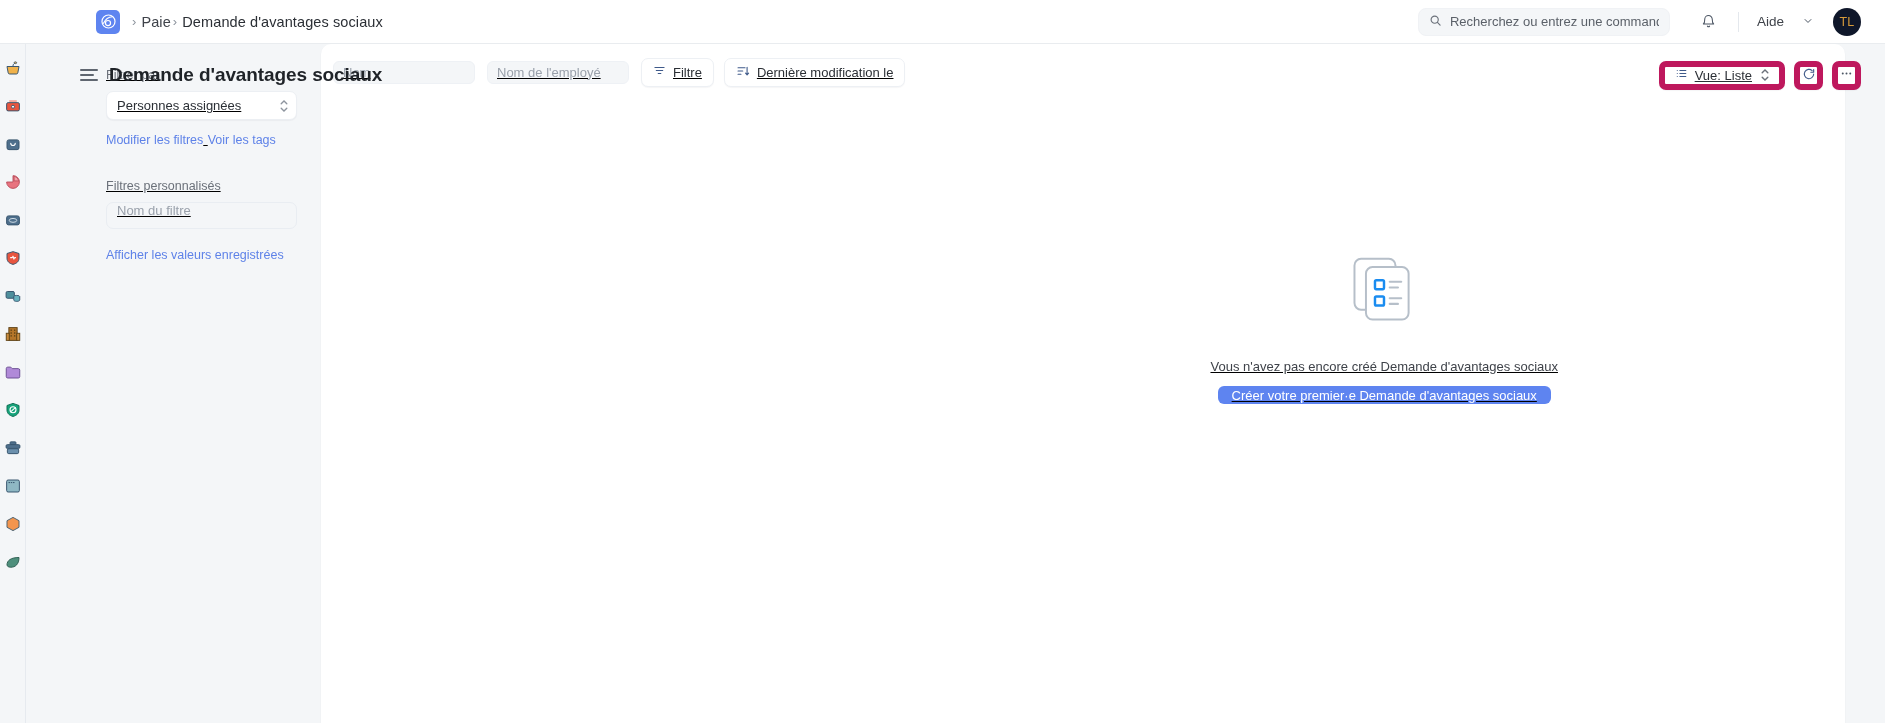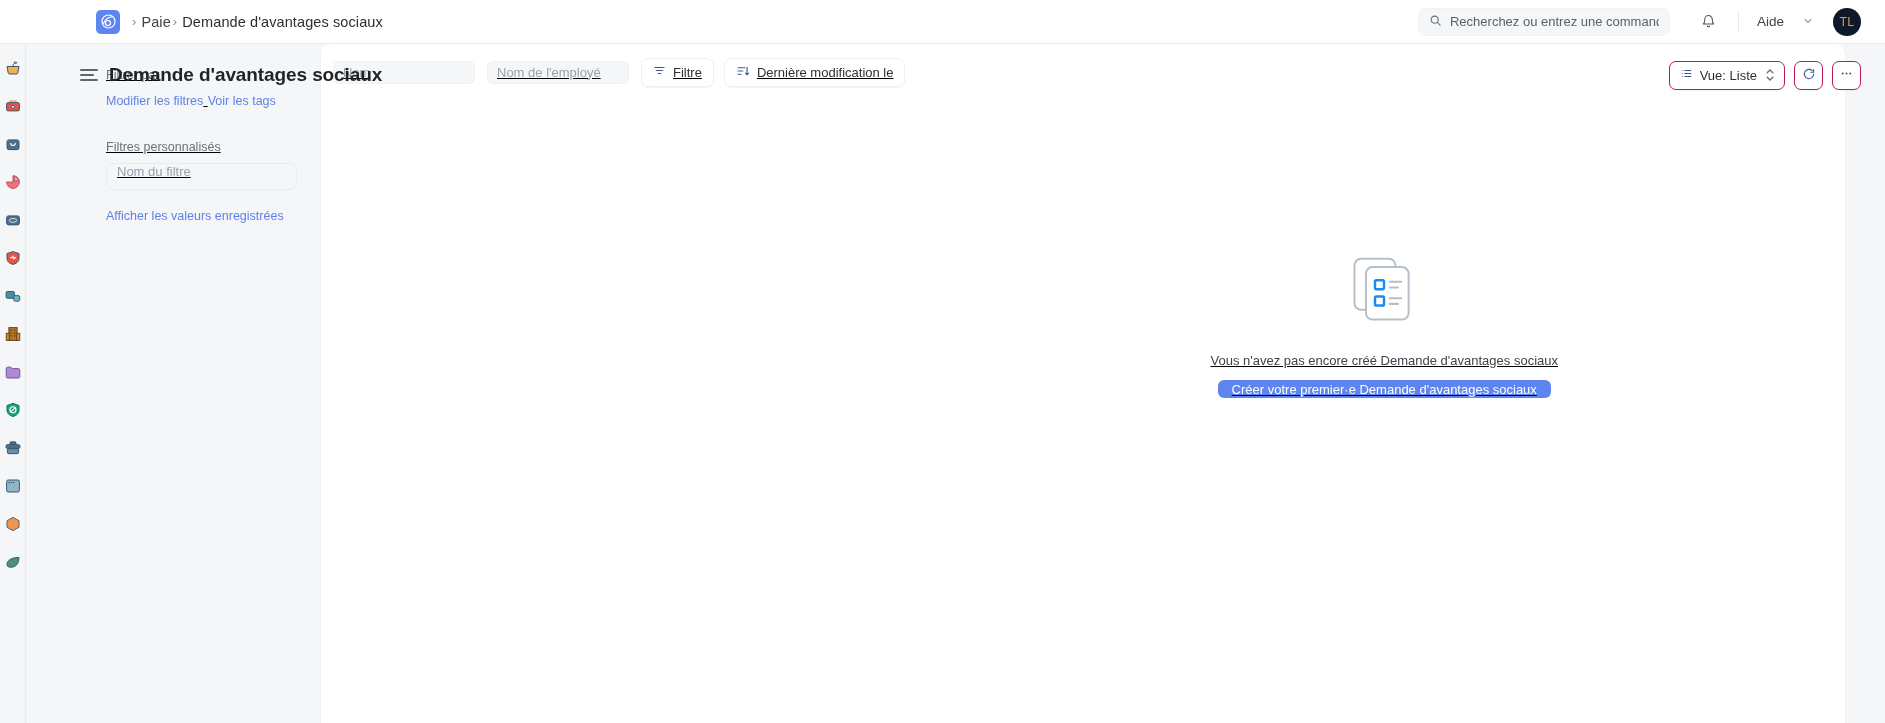--- a/index.html
+++ b/index.html
@@ -124,45 +124,46 @@
     font-size: 13px; color: #2b2f35; cursor: pointer;
     box-shadow: 0 1px 1px rgba(16,24,40,.04);
   }
 
   
   .empty {
     flex: 1; display: flex; flex-direction: column;
     align-items: center; justify-content: flex-start;
     padding-top: 205px;
   }
-  .empty-msg { font-size: 13px; color: #3f434a; margin-top: 18px; }
+  .empty-msg { font-size: 13px; color: #3f434a; margin-top: 24px; }
   .empty-btn {
     margin-top: 12px; height: 18px; background: #5e84f0; color: #fff;
     border: none; border-radius: 6px; padding: 0 14px;
     font-size: 13px; font-family: inherit; cursor: pointer;
     display: flex; align-items: center;
   }
 
   
   .page-head {
     position: absolute; left: 0; right: 0; top: 44px; height: 62px;
     display: flex; align-items: center; padding: 0 24px 0 80px;
     z-index: 10; pointer-events: none;
   }
   .page-head > * { pointer-events: auto; }
   .ham { width: 18px; display: flex; flex-direction: column; gap: 3px; cursor: pointer; margin-right: 11px; }
   .ham i { display: block; height: 2px; background: #5f6670; border-radius: 2px; }
   .ham i:nth-child(2) { width: 14px; }
   .page-title { font-size: 19px; font-weight: 700; color: #1f2328; letter-spacing: -.1px; }
   .head-right { margin-left: auto; display: flex; align-items: center; gap: 9px; }
   .h-btn {
-    height: 29px; border: 1px solid #be185d; background: #fff; border-radius: 7px;
+    height: 29px; border: 6px solid #be185d; background: #fff; border-radius: 7px;
     display: flex; align-items: center; gap: 7px; padding: 0 10px;
     font-size: 13px; color: #2b2f35; cursor: pointer;
     box-shadow: 0 1px 1px rgba(16,24,40,.04);
+    text-decoration: underline;
   }
   .h-btn.icon-only { padding: 0; width: 29px; justify-content: center; }
   .primary-btn {
     height: 29px; background: #5e84f0; color: #fff; border: none; border-radius: 7px;
     padding: 0 13px; font-size: 13px; font-family: inherit; cursor: pointer;
     display: flex; align-items: center; gap: 5px;
     box-shadow: 0 1px 2px rgba(60,90,200,.25);
   }
   .chev-updown { display: inline-flex; flex-direction: column; gap: 2px; margin-left: 2px; }
 </style>
@@ -324,20 +325,31 @@
         <svg width="18" height="18" viewBox="0 0 24 24">
             <path d="M4 16c0-6 5-10 16-10 0 9-5 13-11 13-3 0-5-1.5-5-3z" fill="#4e8f7c" stroke="#2e5f52" stroke-width="1.3"></path>
           </svg>
       </div>
     </div>
 
     <div class="filters">
       <div class="filters-inner">
         <div class="f-label">Filtrer par</div>
 
+        <div class="f-select">
+          <span>Personnes assignées</span>
+          <span class="chev">
+            <svg width="8" height="5" viewBox="0 0 10 6" fill="none" stroke="#8d949e" stroke-width="1.7" stroke-linecap="round">
+                <path d="M1.5 4.6 5 1.2l3.5 3.4"></path>
+              </svg>
+            <svg width="8" height="5" viewBox="0 0 10 6" fill="none" stroke="#8d949e" stroke-width="1.7" stroke-linecap="round">
+                <path d="M1.5 1.4 5 4.8l3.5-3.4"></path>
+              </svg>
+          </span>
+        </div>
 
 
         <span class="f-link">Modifier les filtres</span>
 
 
         <span class="f-link">Voir les tags</span>
 
         <div class="f-gap"></div>
 
         <div class="f-label">Filtres personnalisés</div>

